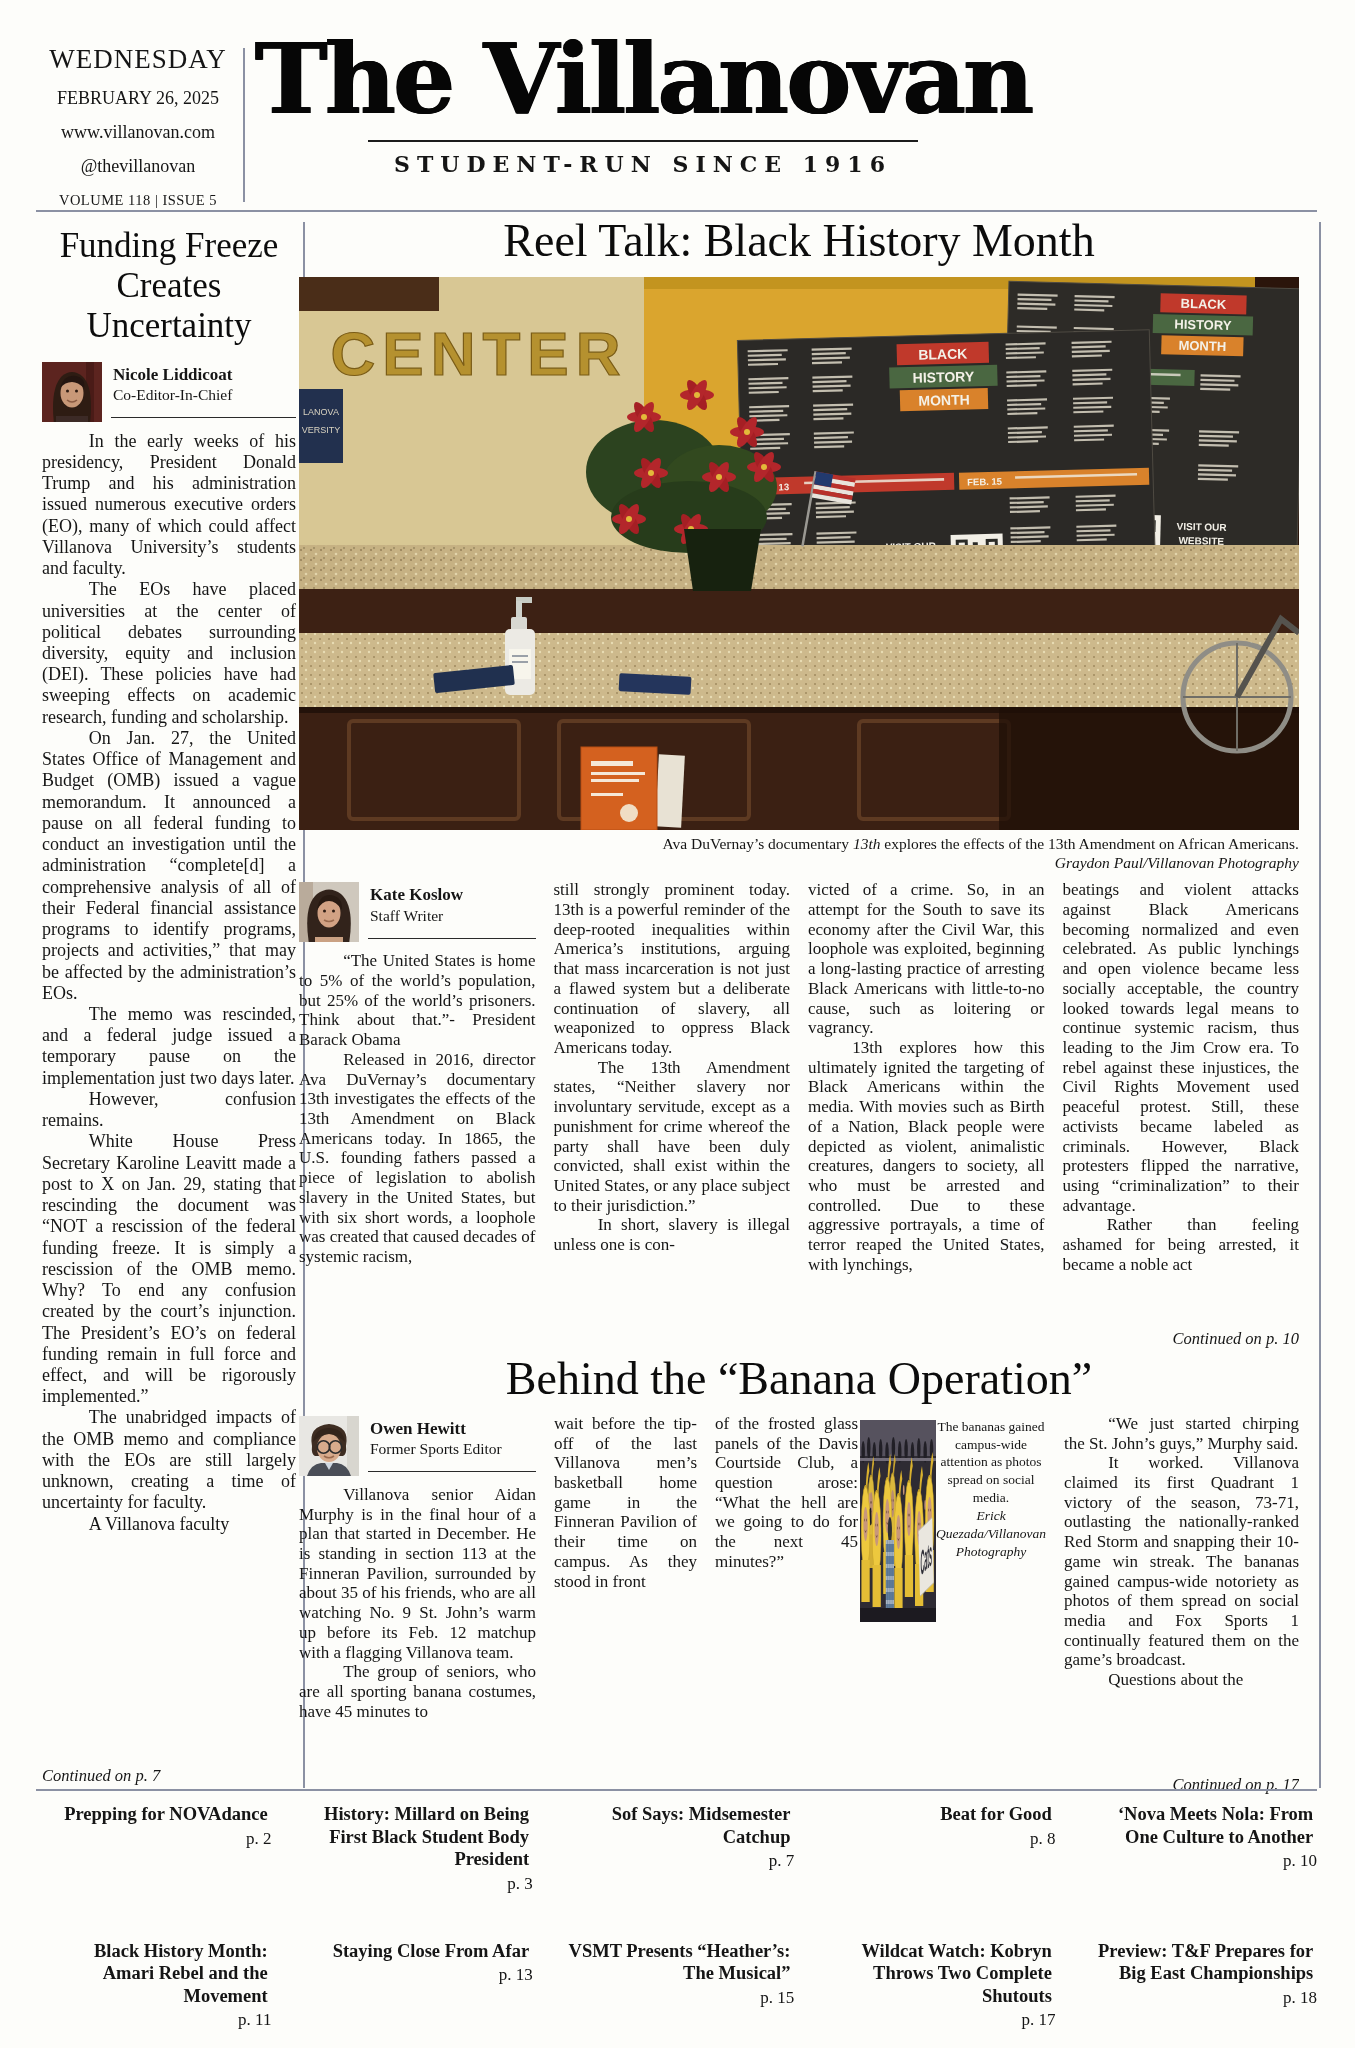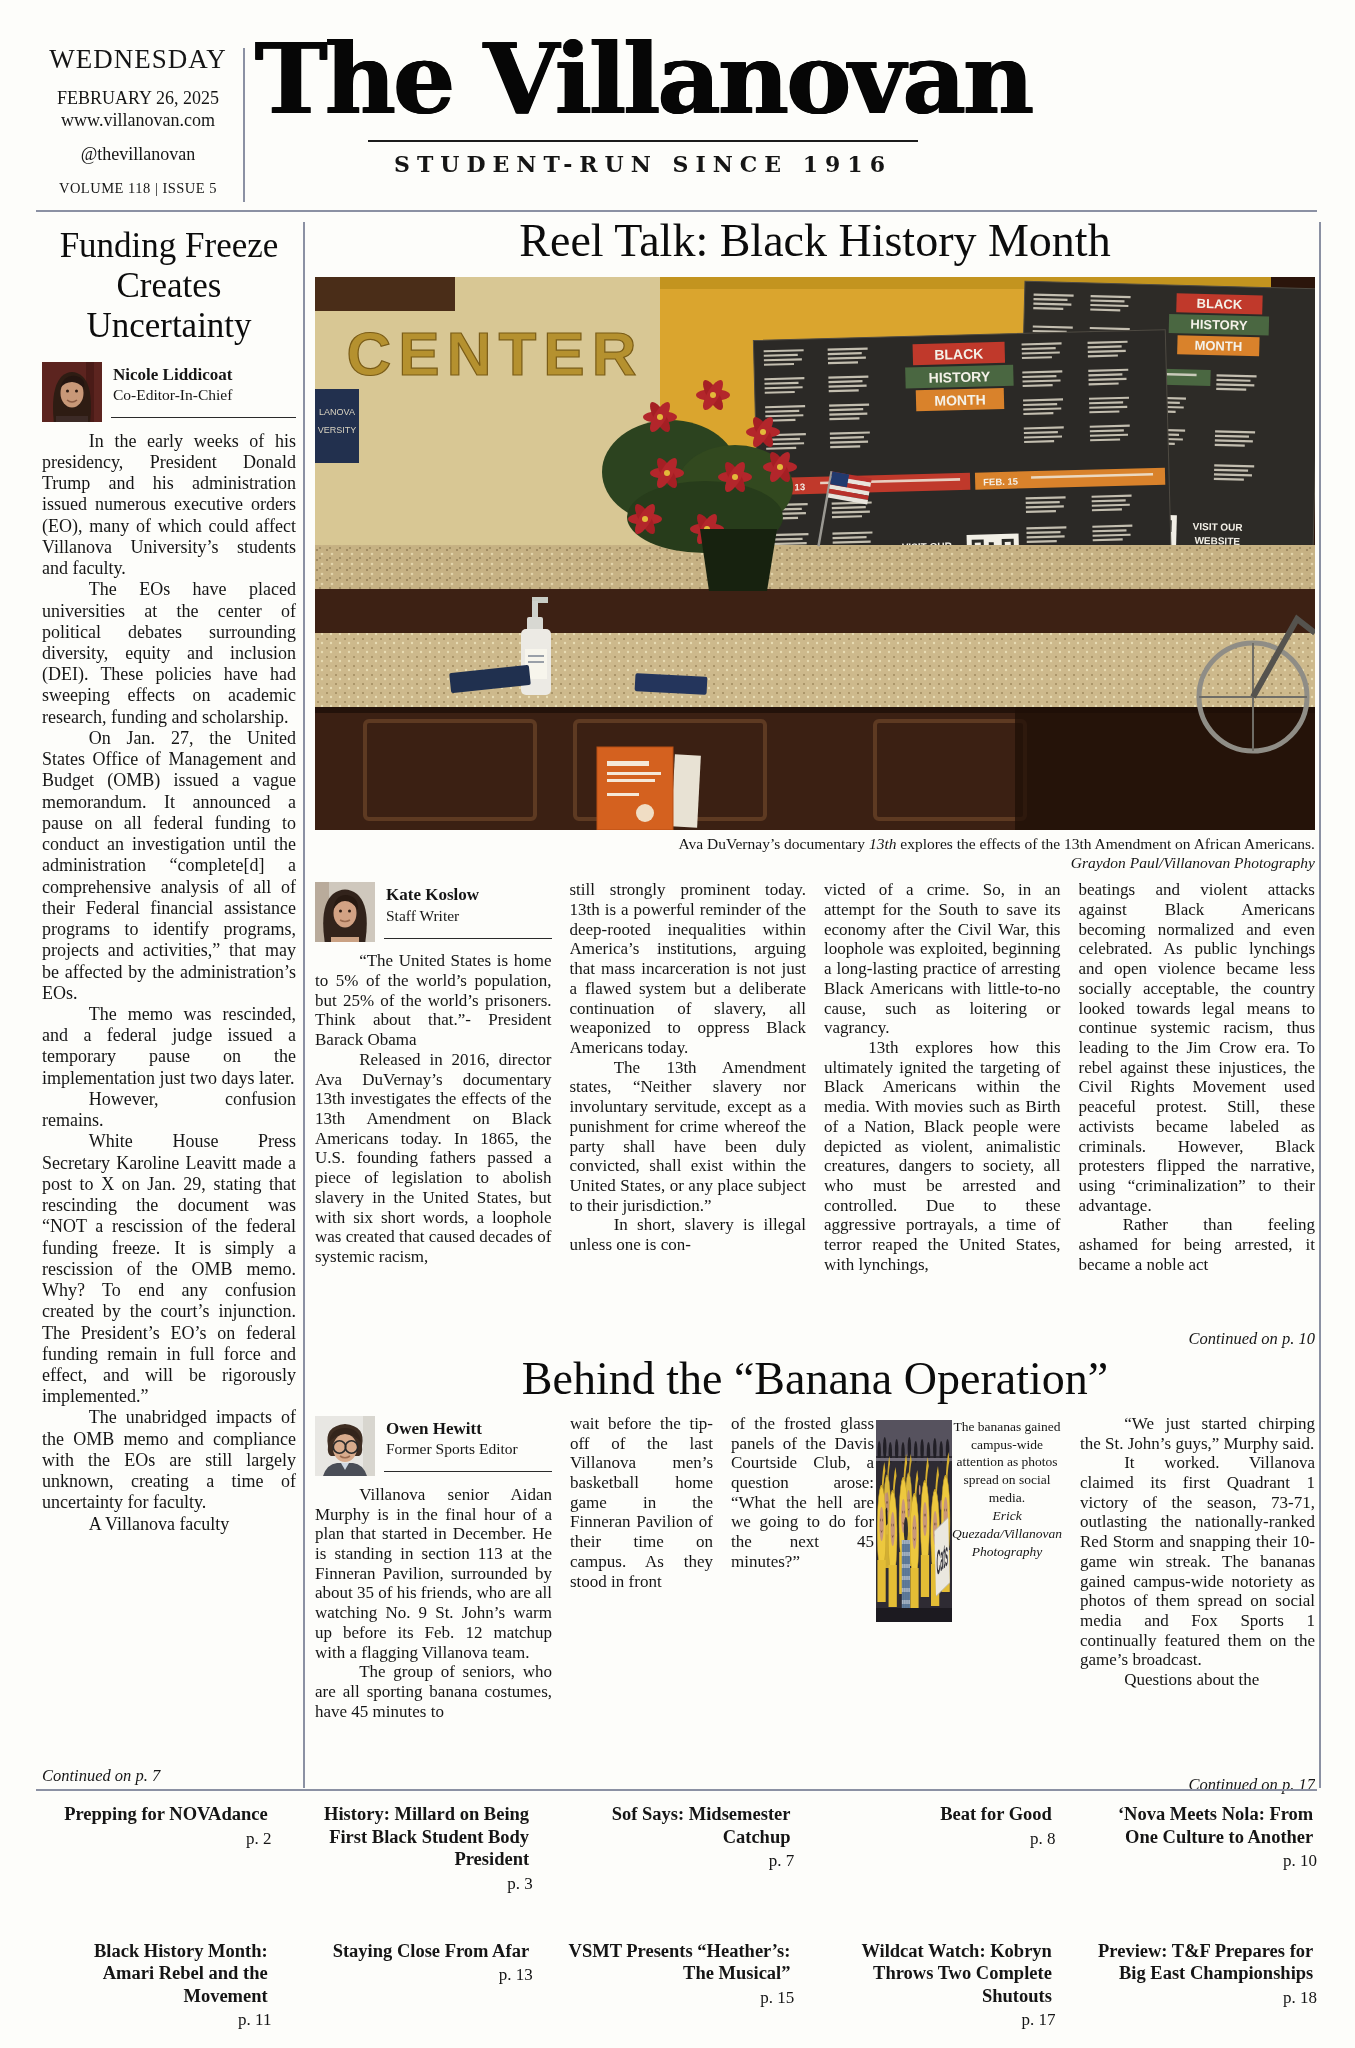--- a/index.html
+++ b/index.html
@@ -3,21 +3,21 @@
 <meta charset="utf-8">
 <style>
   html,body{margin:0;padding:0;background:#777;}
   .page{position:relative;width:1355px;height:2048px;background:#fdfdfa;margin:0 auto;
         font-family:"Liberation Serif",serif;color:#151515;overflow:hidden;}
 
   
   .info-block{position:absolute;left:36px;top:44px;width:204px;text-align:center;}
   .info-day{font-size:27px;letter-spacing:1px;line-height:1.15;}
   .info-date{font-size:18px;margin-top:13px;}
-  .info-site{font-size:18px;margin-top:1px;}
+  .info-site{font-size:18px;margin-top:13px;}
   .info-handle{font-size:18px;margin-top:13px;}
   .info-volume{font-size:14.5px;margin-top:15px;letter-spacing:.5px;}
   .header-divider{position:absolute;left:243px;top:48px;width:2px;height:154px;background:#8b91a3;}
   .masthead{position:absolute;left:248px;top:20px;width:790px;text-align:center;}
   .masthead-title{font-family:"DejaVu Serif",serif;font-weight:bold;font-size:98px;line-height:1.2;
                   letter-spacing:-3px;color:#060606;text-shadow:.7px 0 #060606,-.7px 0 #060606;}
   .tagline{display:inline-block;margin-top:2px;border-top:2.5px solid #1c1c1c;padding:9px 26px 0 26px;
            font-family:"DejaVu Serif",serif;font-weight:bold;font-size:22px;letter-spacing:7px;}
   .header-rule{position:absolute;left:36px;top:210px;width:1281px;height:2px;background:#8b91a3;}
 
@@ -33,21 +33,21 @@
 
   
   .sidebar{position:absolute;left:42px;top:222px;width:254px;height:1564px;display:flex;flex-direction:column;}
   .funding-headline{font-size:35px;line-height:1.14;text-align:center;margin:4px 0 14px 0;font-weight:normal;color:#0c0c0c;}
   .sidebar .story{font-size:18px;line-height:1.18;text-align:justify;overflow:hidden;}
   .sidebar .continued{margin-top:auto;}
   .v-divider{position:absolute;top:222px;width:2px;height:1566px;background:#8b91a3;}
   .vd-left{left:303px;} .vd-right{left:1319px;}
 
   
-  .main{position:absolute;left:315px;top:216px;width:1000px;}
+  .main{position:absolute;left:299px;top:216px;width:1000px;}
   .reel-headline,.banana-headline{font-size:46px;line-height:1.1;text-align:center;font-weight:normal;
         margin:0 0 10px 0;color:#0c0c0c;}
   .photo-main{display:block;width:1000px;height:553px;background:#daa52e;}
   .caption-right{text-align:right;font-size:15.5px;line-height:1.28;margin-top:4px;}
   .credit{font-style:italic;}
   .cols{display:flex;gap:18px;margin-top:7px;height:468px;overflow:hidden;}
   .col{flex:1;font-size:17px;line-height:1.16;text-align:justify;overflow:hidden;}
   .cont-right{font-style:italic;text-align:right;margin-top:3px;}
 
   

